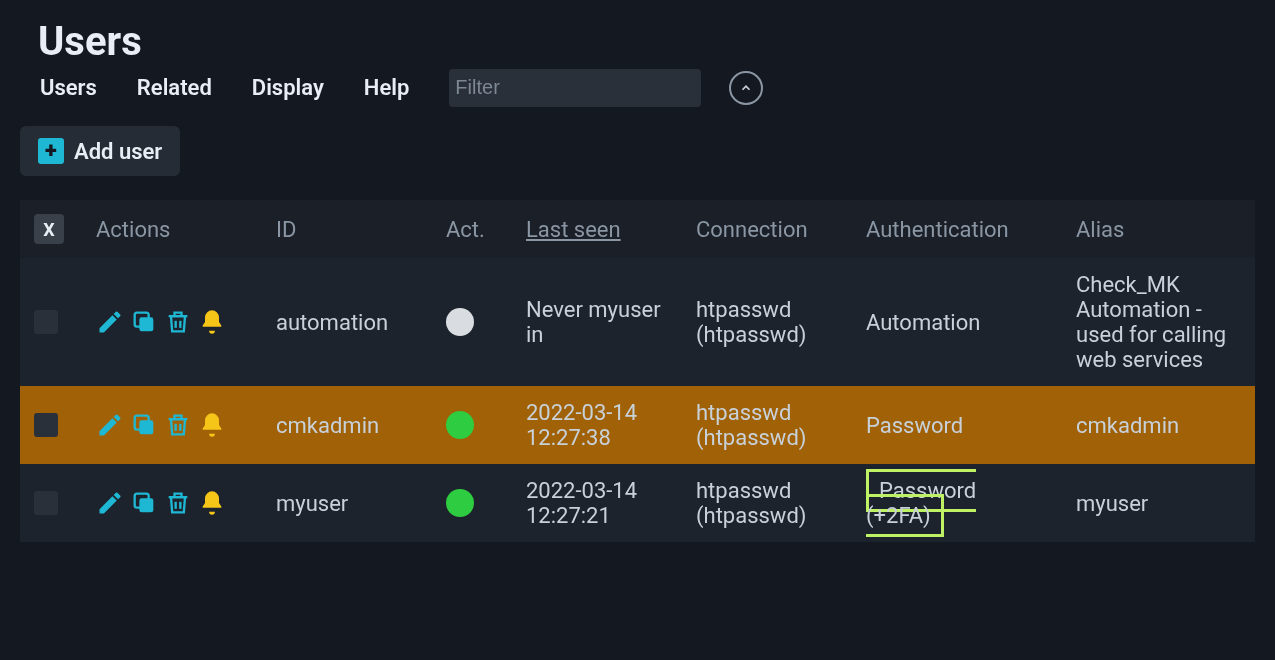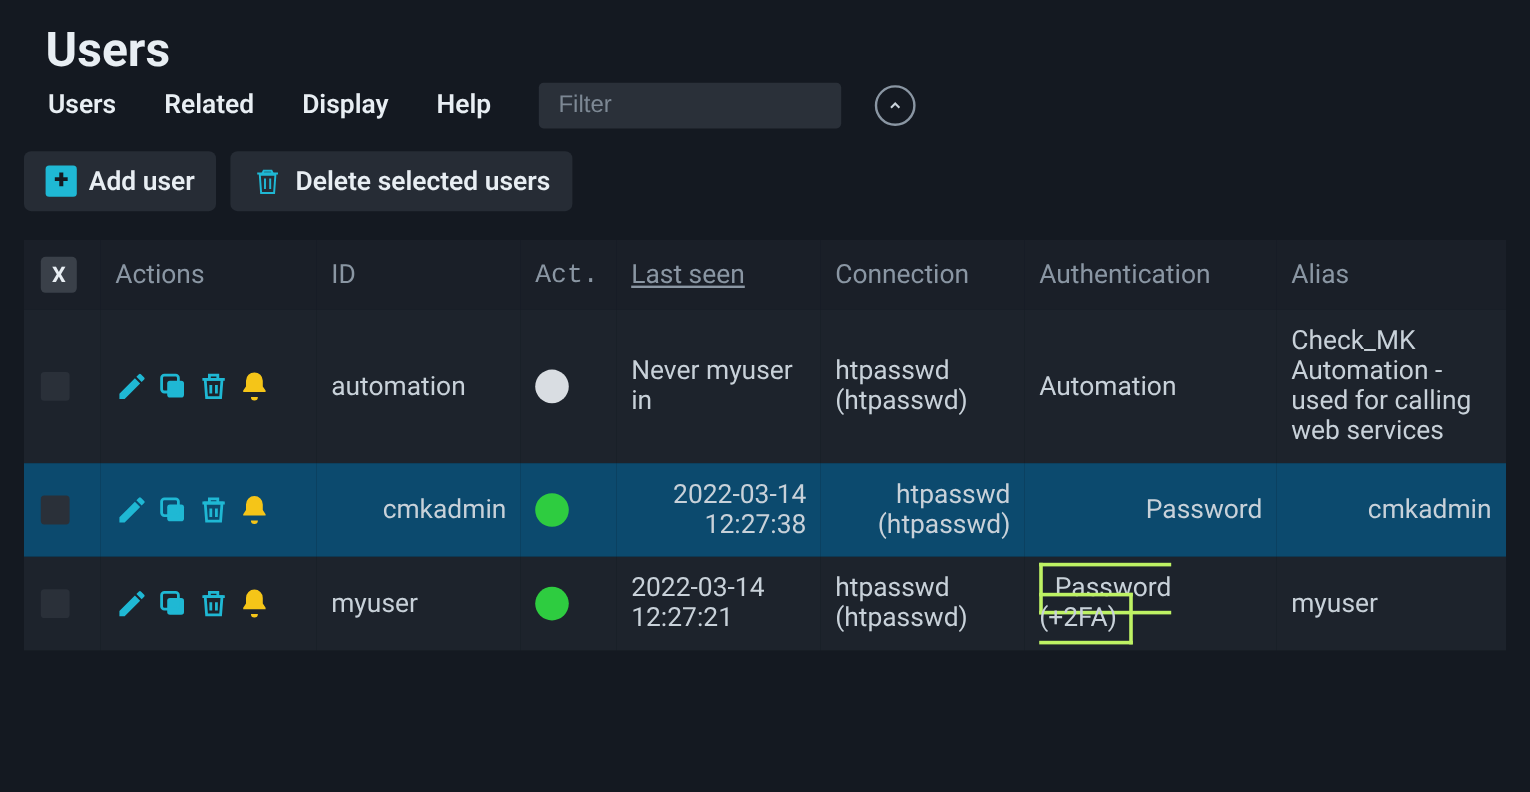--- a/index.html
+++ b/index.html
@@ -36,21 +36,21 @@
   padding: 8px 20px;
   cursor: pointer;
 }
 .filter-box {
   display: flex;
   align-items: center;
   background: #2a3039;
   border-radius: 4px;
   height: 38px;
   margin-left: 20px;
-  padding: 0 10px 0 16px;
+  padding: 0 10px 0 6px;
   width: 252px;
 }
 .filter-input {
   background: transparent;
   border: none;
   outline: none;
   color: #c8d1d9;
   font-size: 20px;
   flex: 1;
 }
@@ -125,21 +125,21 @@
   font-size: 18px;
   cursor: pointer;
 }
 td {
   font-size: 22px;
   color: #c8d1d9;
   padding: 14px 12px;
   vertical-align: middle;
 }
 tr.row-a { background: #1d232c; }
-tr.row-b { background: #0c4a6e; text-align: right; }
+tr.row-b { background: #a16207; }
 td:first-child { padding-left: 14px; }
 .checkbox {
   width: 24px;
   height: 24px;
   background: #2a3039;
   border-radius: 3px;
   cursor: pointer;
 }
 .actions-cell {
   display: flex;
@@ -157,21 +157,21 @@
   border-radius: 50%;
 }
 .dot-grey { background: #d9dde2; }
 .dot-green { background: #2ecc40; }
 .highlight {
   border: 3px solid #bef264;
   padding: 6px 10px;
 }
 .col-actions { width: 180px; }
 .col-id { width: 170px; }
-.col-act { width: 80px; font-family: Liberation Mono, monospace; }
+.col-act { width: 80px; }
 .col-last { width: 170px; text-decoration: underline; }
 .col-conn { width: 170px; }
 .col-auth { width: 210px; }
 </style>
 </head>
 <body>
 
 <div class="container">
   <h1 class="page-title">Users</h1>
 
@@ -193,29 +193,20 @@
         <polyline points="6 15 12 9 18 15"></polyline>
       </svg>
     </div>
   </div>
 
   <div class="action-bar">
     <div class="action-btn">
       <span class="plus-icon">+</span>
       <span>Add user</span>
     </div>
-    <div class="action-btn">
-      <svg width="26" height="26" viewBox="0 0 24 24" fill="#1fb8d4" class="trash-blue">
-        <path d="M6 7h12l-1 14H7L6 7zm3-3h6l1 2H8l1-2z" stroke="#1fb8d4" stroke-width="1.5" fill="none"></path>
-        <line x1="10" y1="10" x2="10" y2="18" stroke="#1fb8d4" stroke-width="1.5"></line>
-        <line x1="14" y1="10" x2="14" y2="18" stroke="#1fb8d4" stroke-width="1.5"></line>
-        <line x1="4" y1="6" x2="20" y2="6" stroke="#1fb8d4" stroke-width="1.5"></line>
-      </svg>
-      <span>Delete selected users</span>
-    </div>
   </div>
 
   <table>
     <thead>
       <tr>
         <th>
             <div class="x-box">X</div>
           </th>
         <th class="col-actions">Actions</th>
         <th class="col-id">ID</th>

